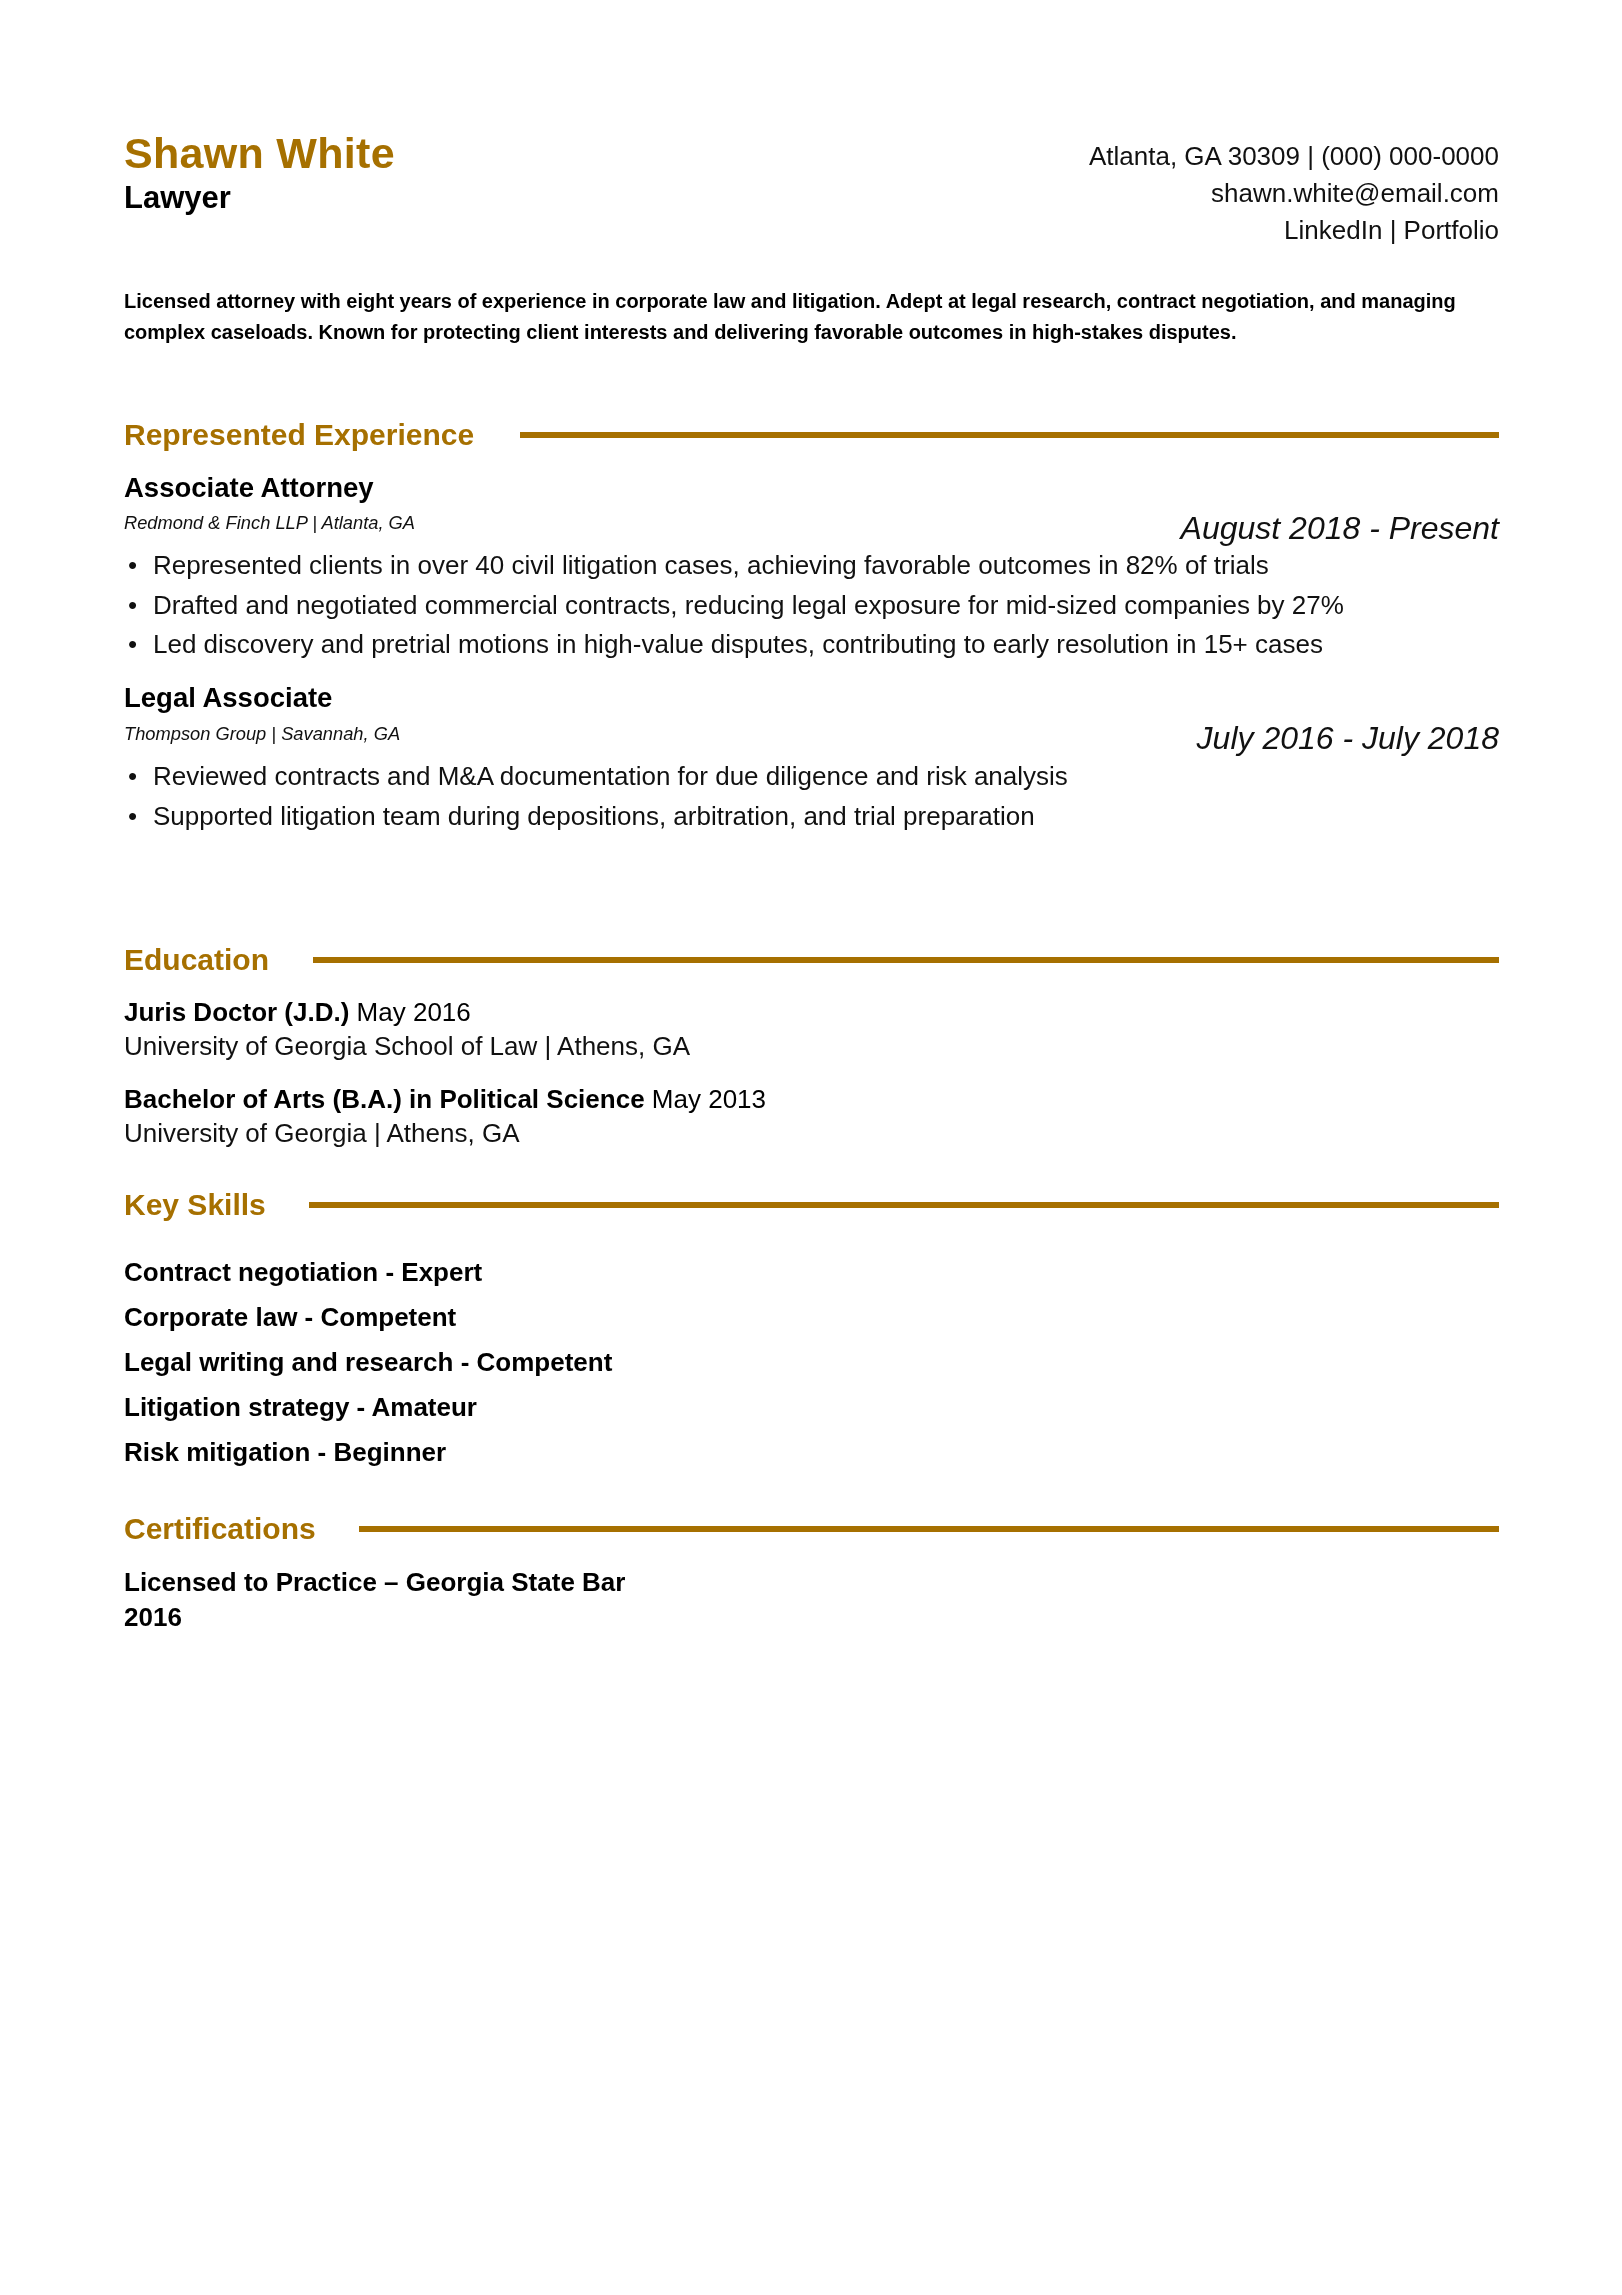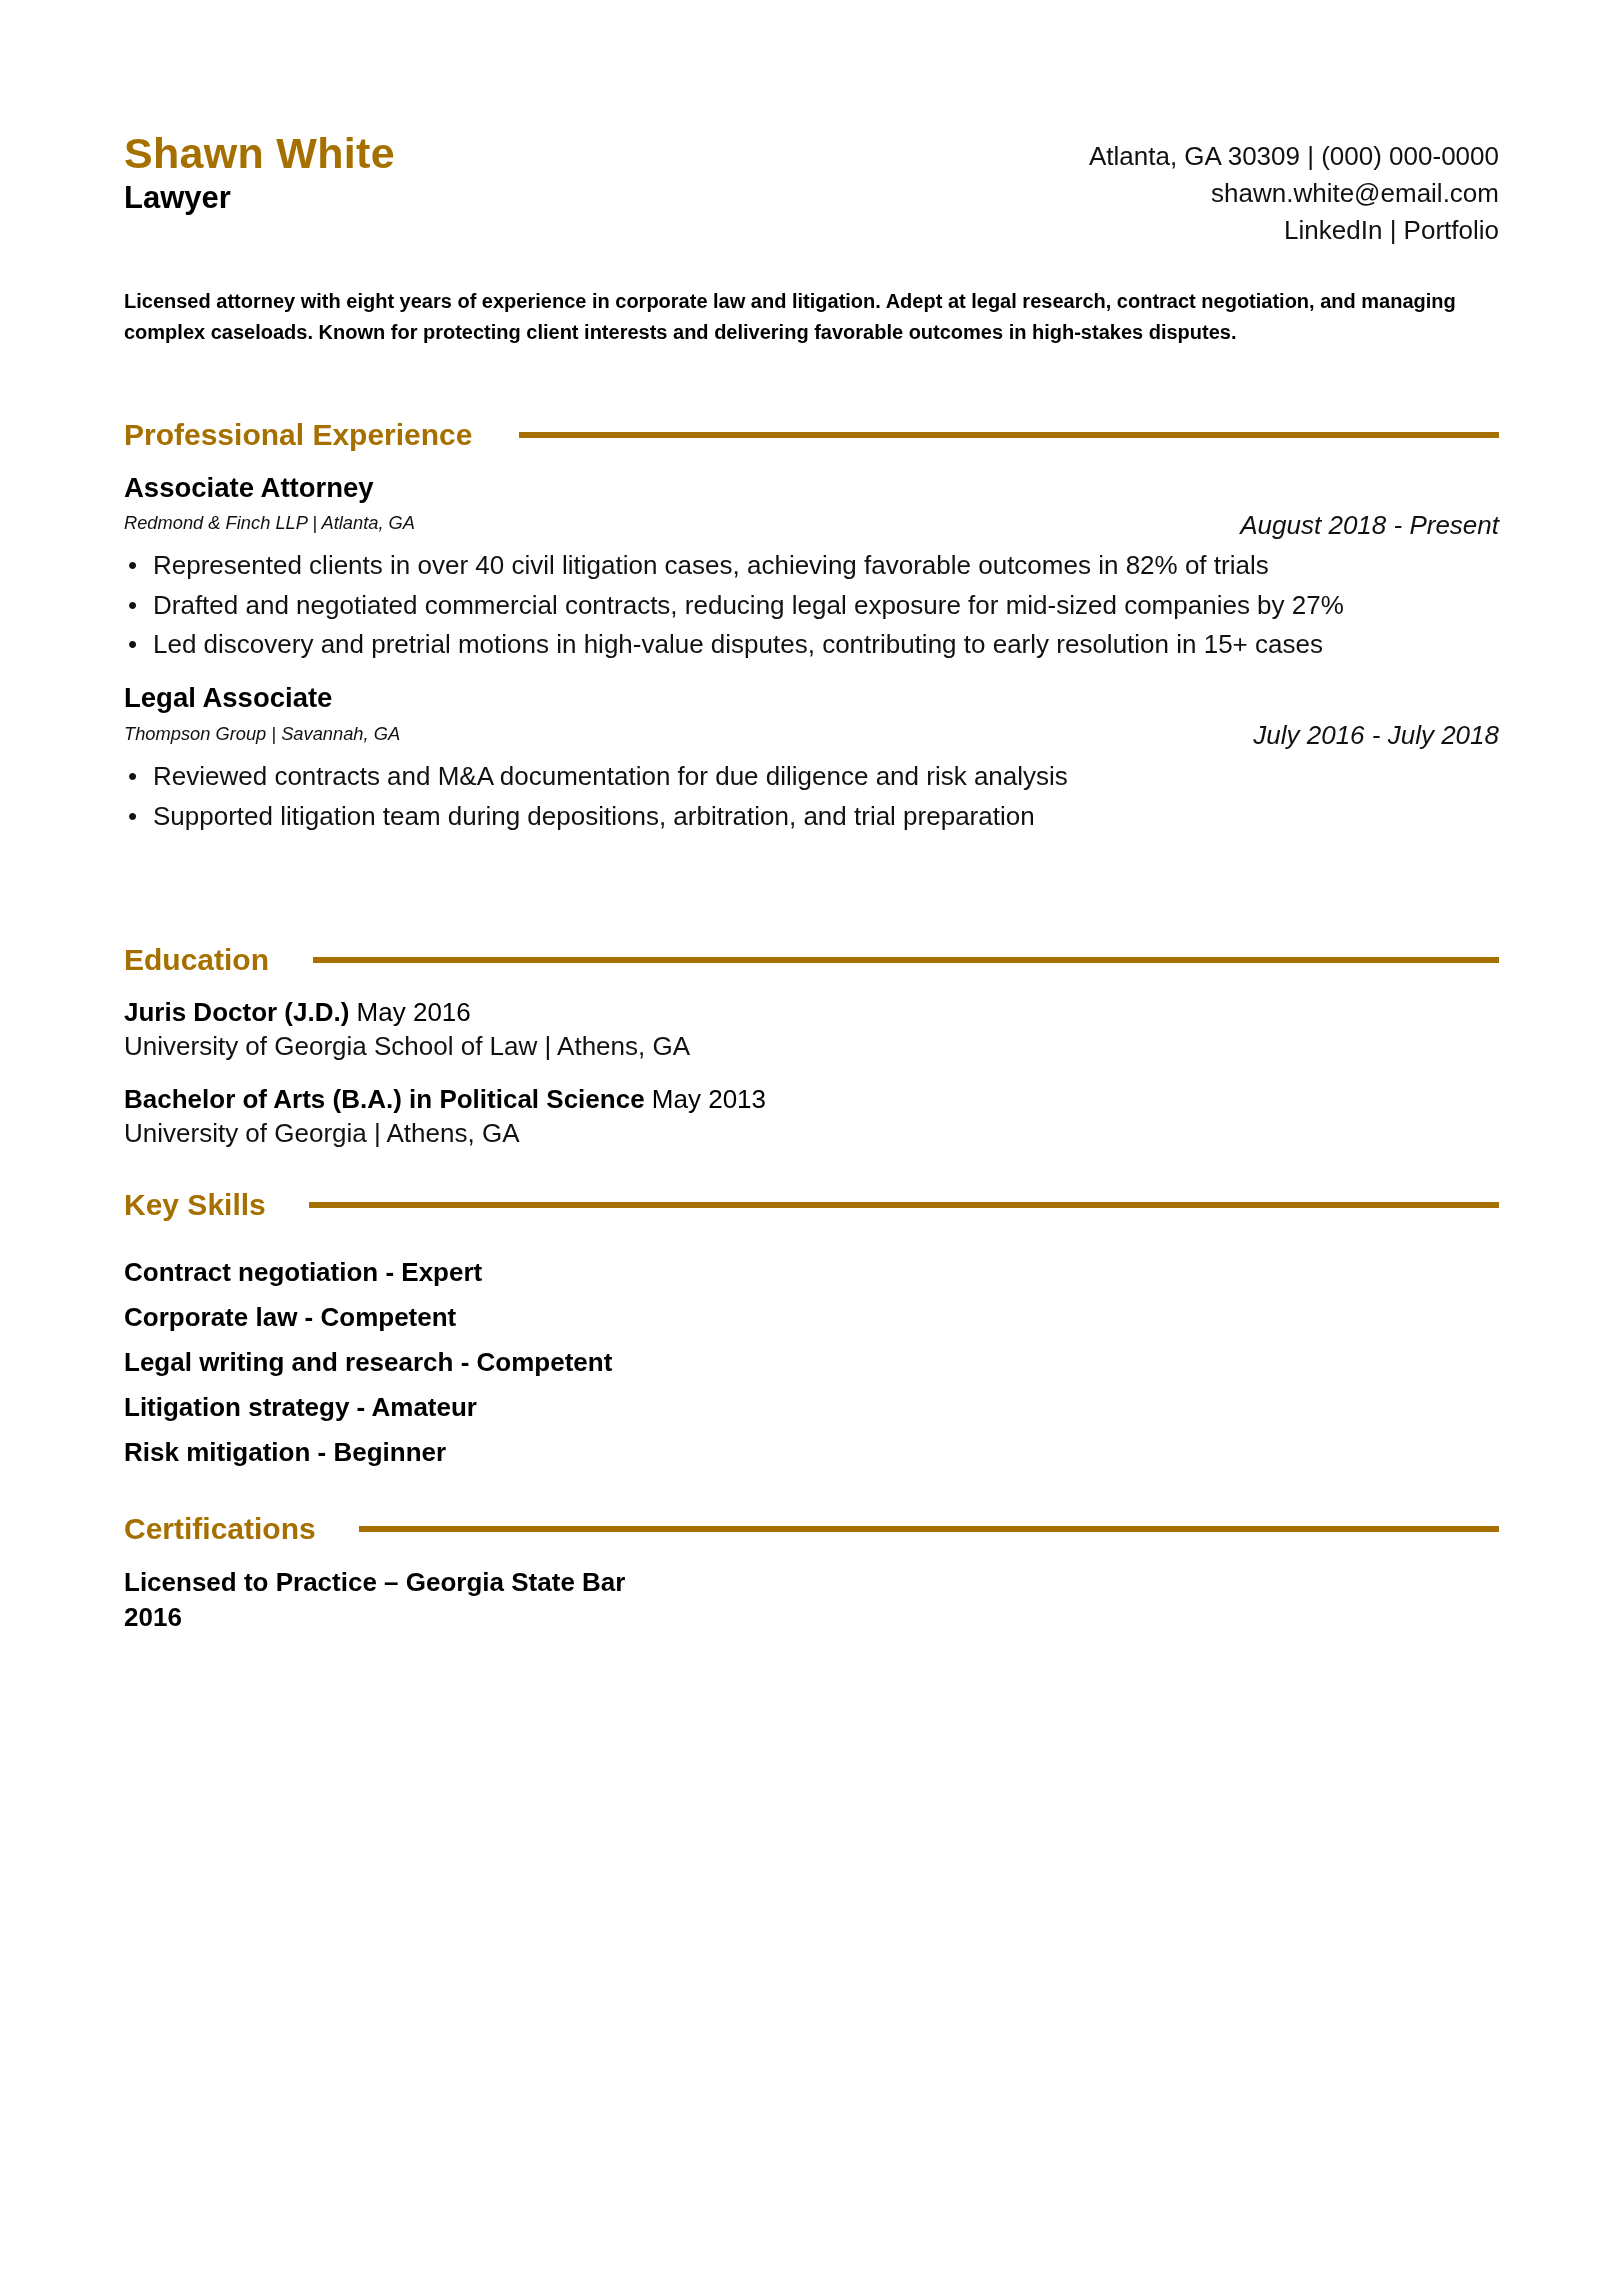--- a/index.html
+++ b/index.html
@@ -13,21 +13,21 @@
   .contact { position: absolute; right: 0; top: 14.4px; text-align: right; font-size: 26px; font-weight: normal; color: #111; line-height: 37px; }
 
   .summary { position: absolute; top: 286px; left: 0; width: 1375px; font-size: 20px; font-weight: bold; line-height: 31px; }
 
   .section-head { position: absolute; left: 0; width: 1375px; display: flex; align-items: center; }
   .section-head .label { font-size: 30px; font-weight: bold; color: #A67000; white-space: nowrap; }
   .section-head .rule { flex: 1; height: 5.2px; background: #A67000; margin-left: 46px; }
 
   .job-title { position: absolute; left: 0; font-size: 27.5px; font-weight: bold; }
   .job-company { position: absolute; left: 0; font-size: 18.3px; font-style: italic; color: #111; }
-  .job-dates { position: absolute; right: 0; font-size: 26px; font-style: italic; color: #111; }
+  .job-dates { position: absolute; right: 0; font-size: 32px; font-style: italic; color: #111; }
   .bullets { position: absolute; left: 0; width: 1375px; list-style: none; }
   .bullets li { position: relative; padding-left: 29px; font-size: 26px; line-height: 31px; margin-bottom: 8.5px; color: #111; }
   .bullets li::before { content: "\2022"; position: absolute; left: 3.9px; top: 0; font-size: 26px; }
 
   .edu { position: absolute; left: 0; width: 1375px; }
   .edu .deg-line { font-size: 26px; line-height: 34px; }
   .edu .deg { font-weight: bold; }
   .edu .school { font-size: 26px; line-height: 35px; color: #111; }
 
   .skills { position: absolute; left: 0; width: 1375px; list-style: none; }
@@ -46,21 +46,21 @@
     <div class="contact">
       <div>Atlanta, GA 30309 | (000) 000-0000</div>
       <div>shawn.white@email.com</div>
       <div><span>LinkedIn</span><span style="white-space:pre"> | </span><span>Portfolio</span></div>
     </div>
   </div>
 
   <div class="summary">Licensed attorney with eight years of experience in corporate law and litigation. Adept at legal research, contract negotiation, and managing complex caseloads. Known for protecting client interests and delivering favorable outcomes in high-stakes disputes.</div>
 
   <div class="section-head" style="top:418px;">
-    <span class="label">Professional Experience</span>
+    <span class="label">Represented Experience</span>
     <span class="rule" style="margin-left:46px;"></span>
   </div>
 
   <div class="job-title" style="top:472px;">Associate Attorney</div>
   <div class="job-company" style="top:512px;">Redmond &amp; Finch LLP | Atlanta, GA</div>
   <div class="job-dates" style="top:510px;">August 2018 - Present</div>
   <ul class="bullets" style="top:550px;">
     <li>Represented clients in over 40 civil litigation cases, achieving favorable outcomes in 82% of trials</li>
     <li>Drafted and negotiated commercial contracts, reducing legal exposure for mid-sized companies by 27%</li>
     <li>Led discovery and pretrial motions in high-value disputes, contributing to early resolution in 15+ cases</li>

